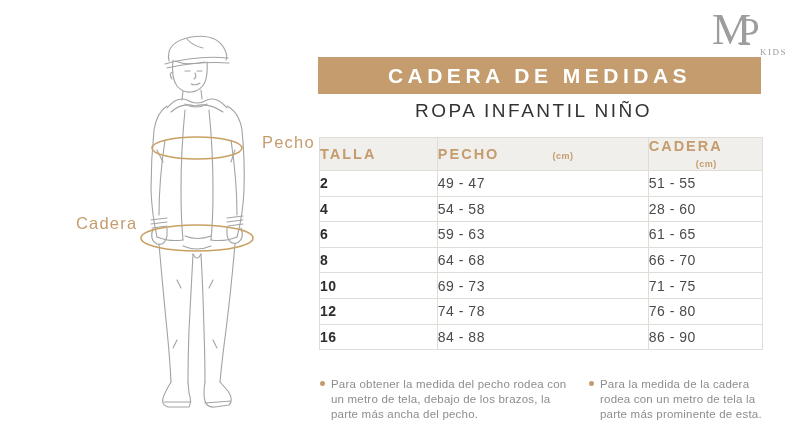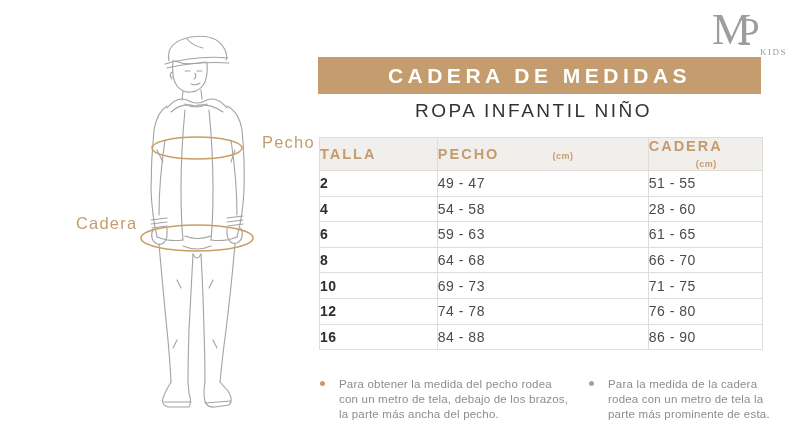--- a/index.html
+++ b/index.html
@@ -28,21 +28,21 @@
   .size-table{position:absolute;left:319px;top:137px;width:444px;
     border-collapse:collapse;table-layout:fixed;}
   .size-table th,.size-table td{border:1px solid #e0ddd8;text-align:left;padding:0;}
   .size-table thead th{height:28px;background:#f1efec;color:#c49c6d;
     font-size:14.5px;font-weight:600;letter-spacing:2px;}
   .size-table thead .unit{font-size:9px;letter-spacing:0.5px;font-weight:600;margin-left:47px;}
   .size-table tbody td{height:24.6px;font-size:14px;color:#4a4a4a;letter-spacing:0.5px;background:#ffffff;}
   .size-table tbody td.size-cell{font-weight:700;color:#2d2d2d;}
   .col-talla{width:26.6%;} .col-pecho{width:47.6%;} .col-cadera{width:25.8%;}
   
-  .note{position:absolute;display:flex;gap:14px;color:#8d8d8d;
+  .note{position:absolute;display:flex;gap:6px;color:#8d8d8d;
     font-size:11.5px;line-height:1.32;letter-spacing:0.2px;}
   .note-bullet{width:5px;height:5px;border-radius:50%;background:#c49c6d;flex:none;margin-top:4px;}
   .note-1{left:320px;top:377px;width:254px;}
   .note-2{left:589px;top:377px;width:182px;}
 </style>
 </head>
 <body>
 
 <div class="stage">
 

